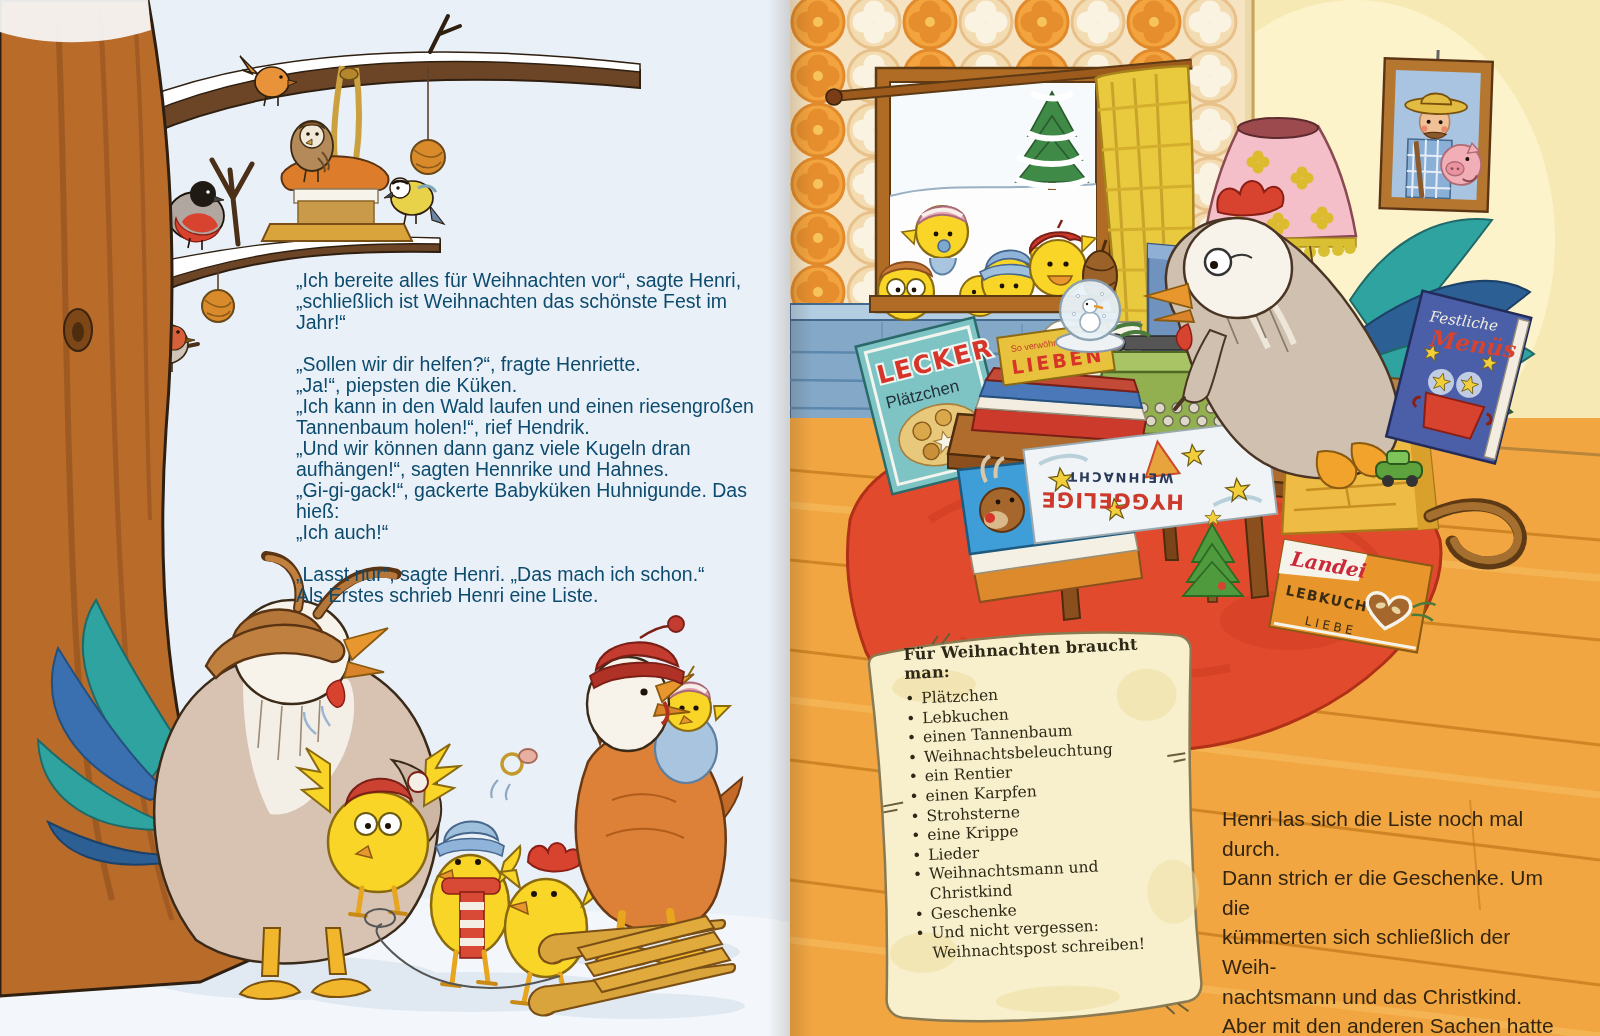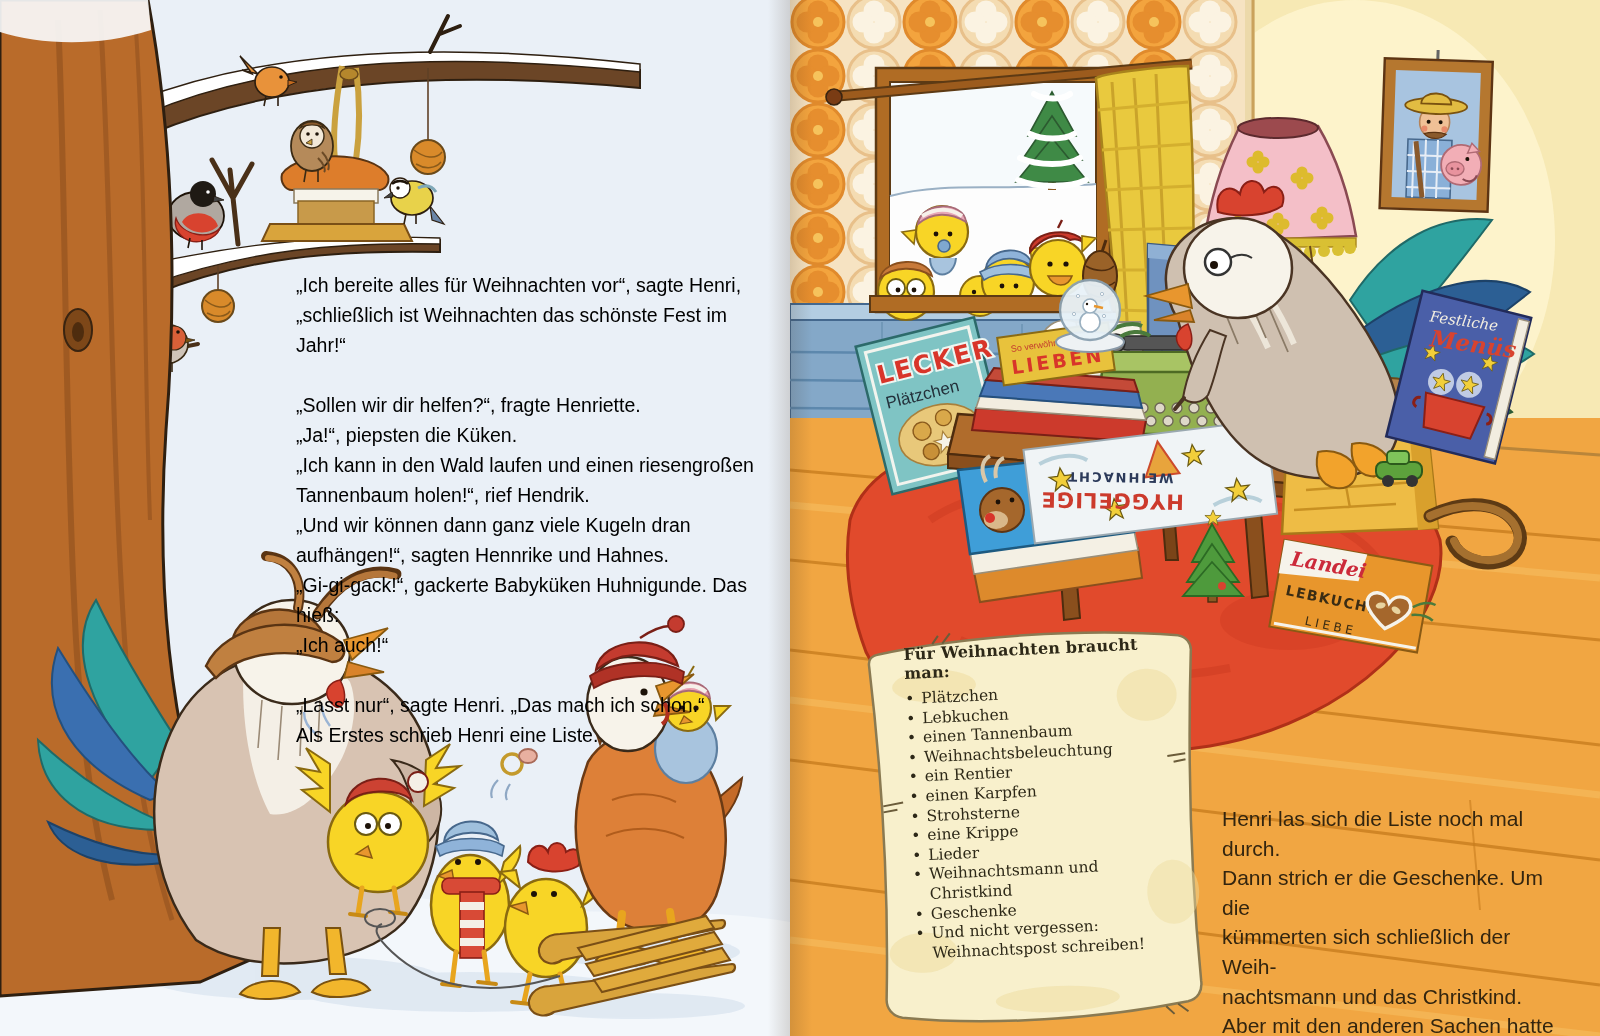--- a/index.html
+++ b/index.html
@@ -5,21 +5,21 @@
   html,body{margin:0;padding:0;background:#6e6e6e;}
   .spread{position:relative;width:1600px;height:1036px;overflow:hidden;background:#fff;
           font-family:"Liberation Sans",sans-serif;}
   .page{position:absolute;top:0;height:1036px;}
   .page-left{left:0;width:790px;background:#eaf0f7;}
   .page-right{left:790px;width:810px;background:#f7e9b4;}
   .page svg{position:absolute;left:0;top:0;}
   .gutter{position:absolute;left:768px;top:0;width:44px;height:1036px;pointer-events:none;
           background:linear-gradient(to right,rgba(60,40,20,0) 0%,rgba(60,40,20,0.16) 50%,rgba(60,40,20,0) 100%);}
   .story-left{position:absolute;left:296px;top:270px;width:482px;
-    font-size:19.5px;line-height:30px;color:#000000;white-space:pre-line;}
+    font-size:19.5px;line-height:21px;color:#0c4a6e;white-space:pre-line;}
   .story-right{position:absolute;left:1222px;top:804px;width:348px;
     font-size:21px;line-height:29.6px;color:#33250f;white-space:pre-line;}
   .list-block{position:absolute;left:903px;top:645px;width:272px;
     transform:rotate(-2.5deg);transform-origin:0 0;color:#2d2817;
     font-family:"DejaVu Serif",serif;}
   .list-title{font-weight:bold;font-size:16px;letter-spacing:0.2px;margin-bottom:7px;}
   .list-items{display:block;}
   .list-item{display:flex;gap:8px;font-size:15.5px;line-height:19.6px;}
   .list-item .bullet{width:8px;flex:0 0 auto;}
   .list-footnote{font-size:15.5px;line-height:19.6px;padding-left:16px;}

